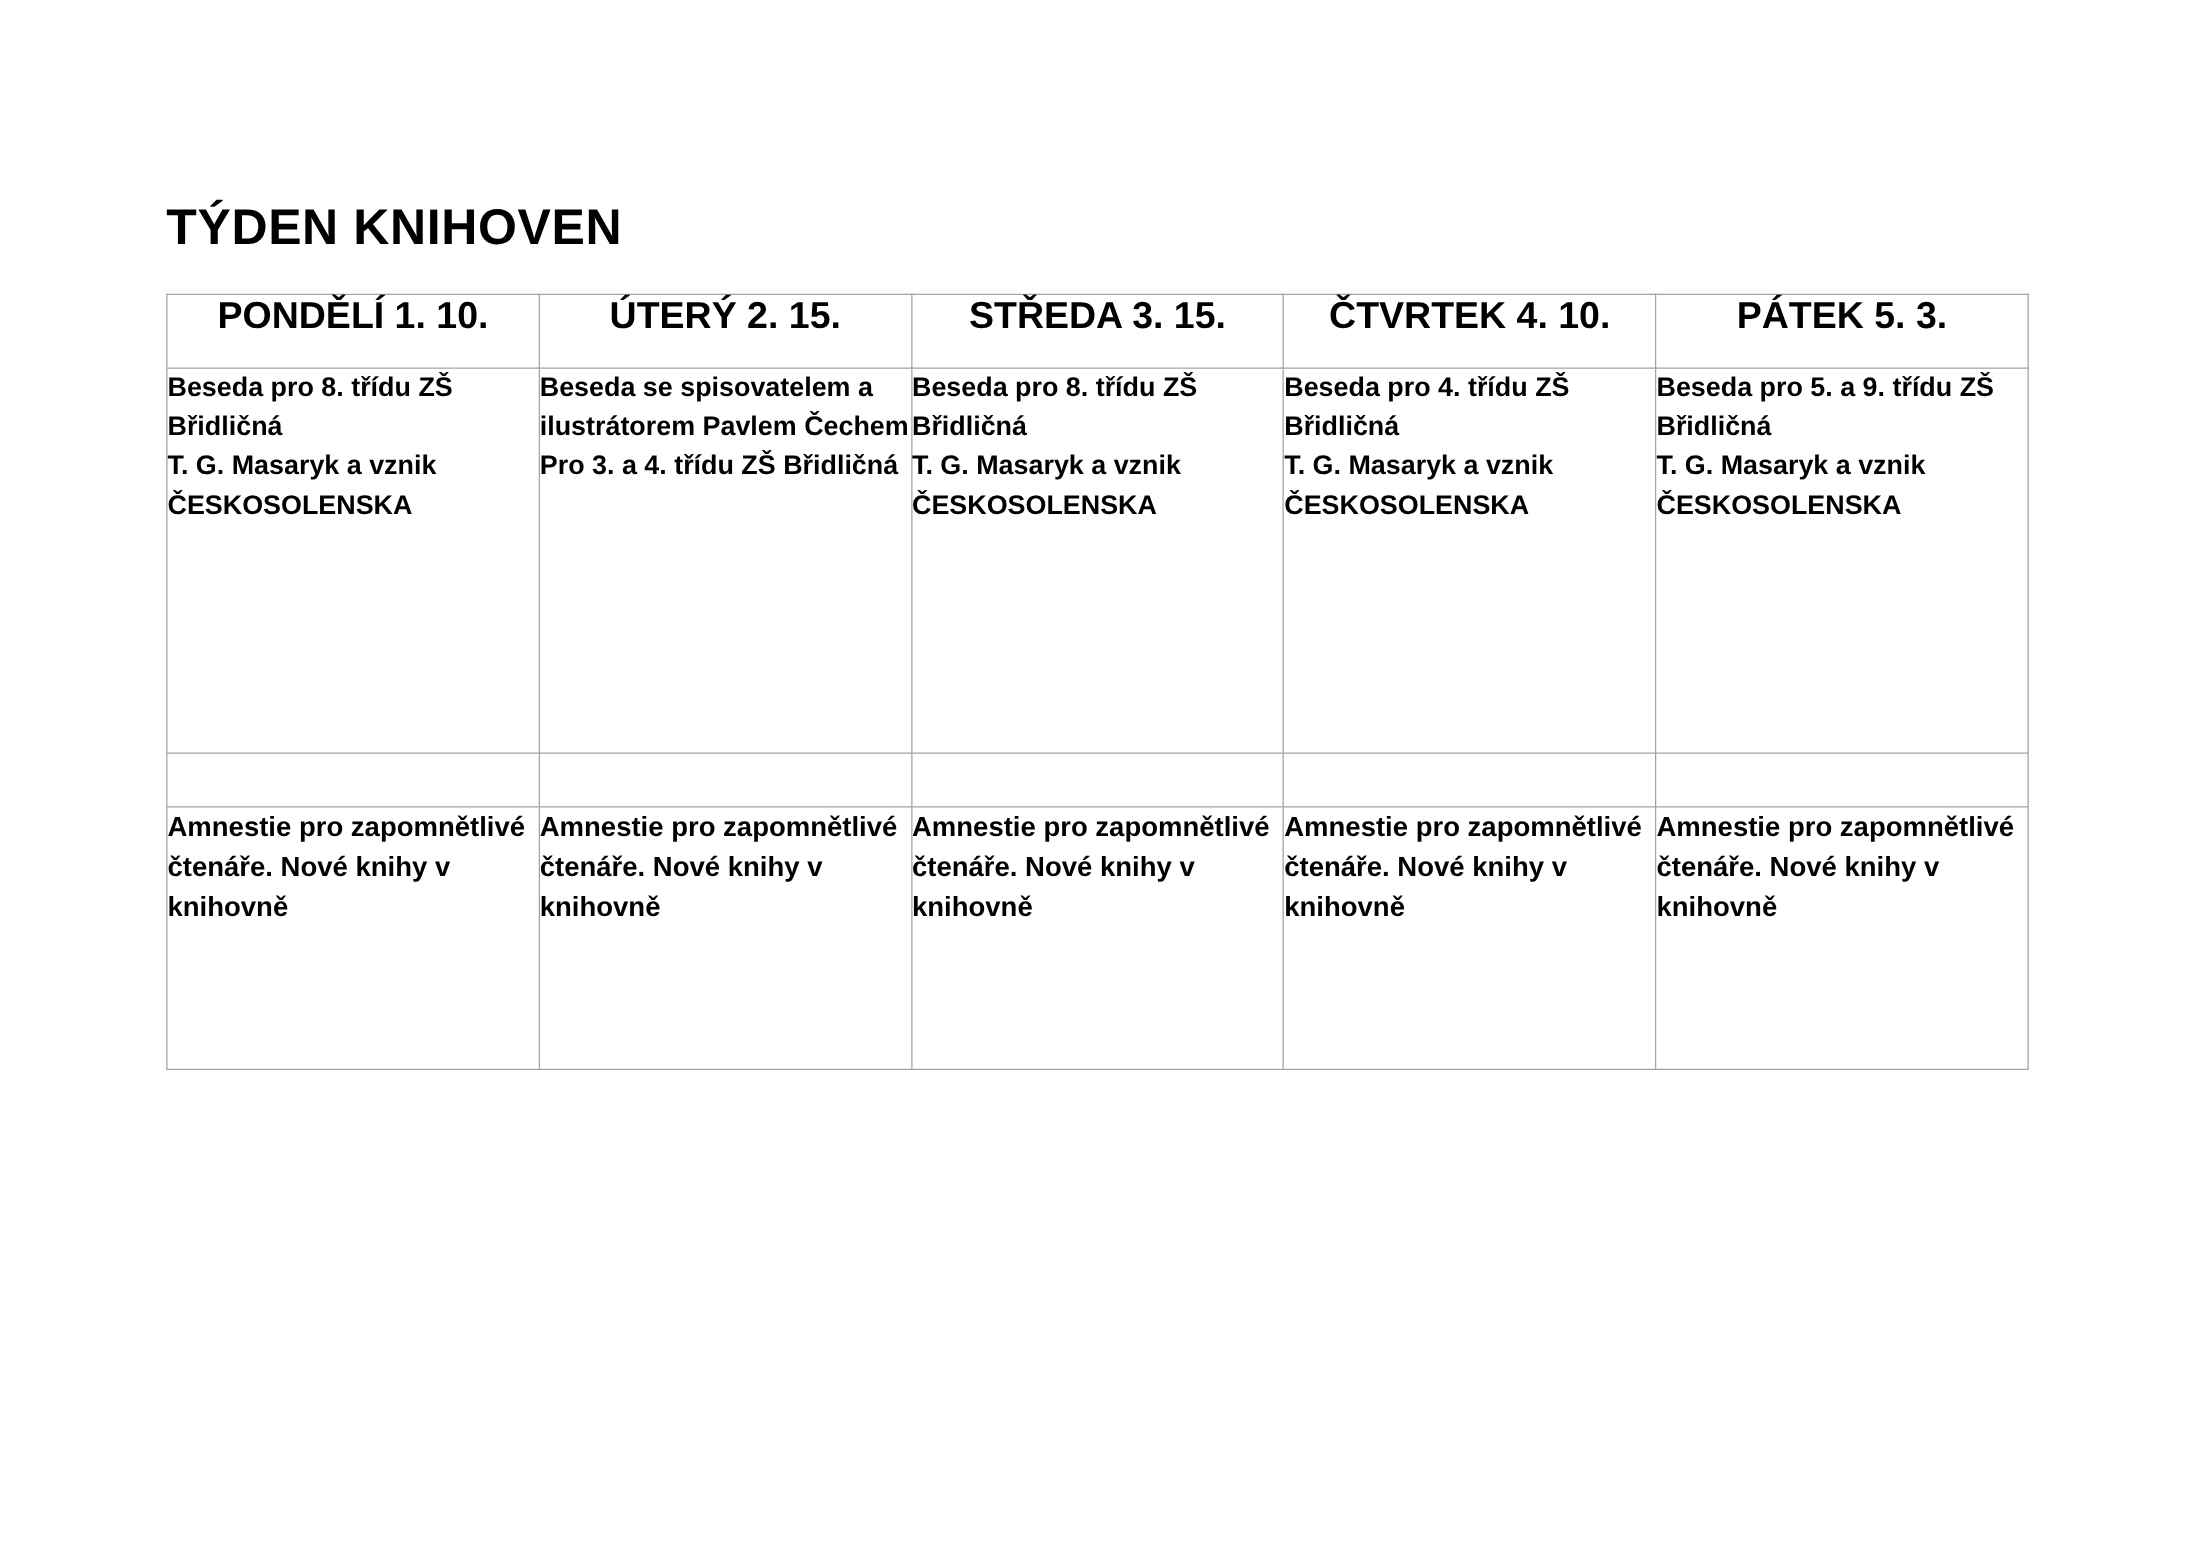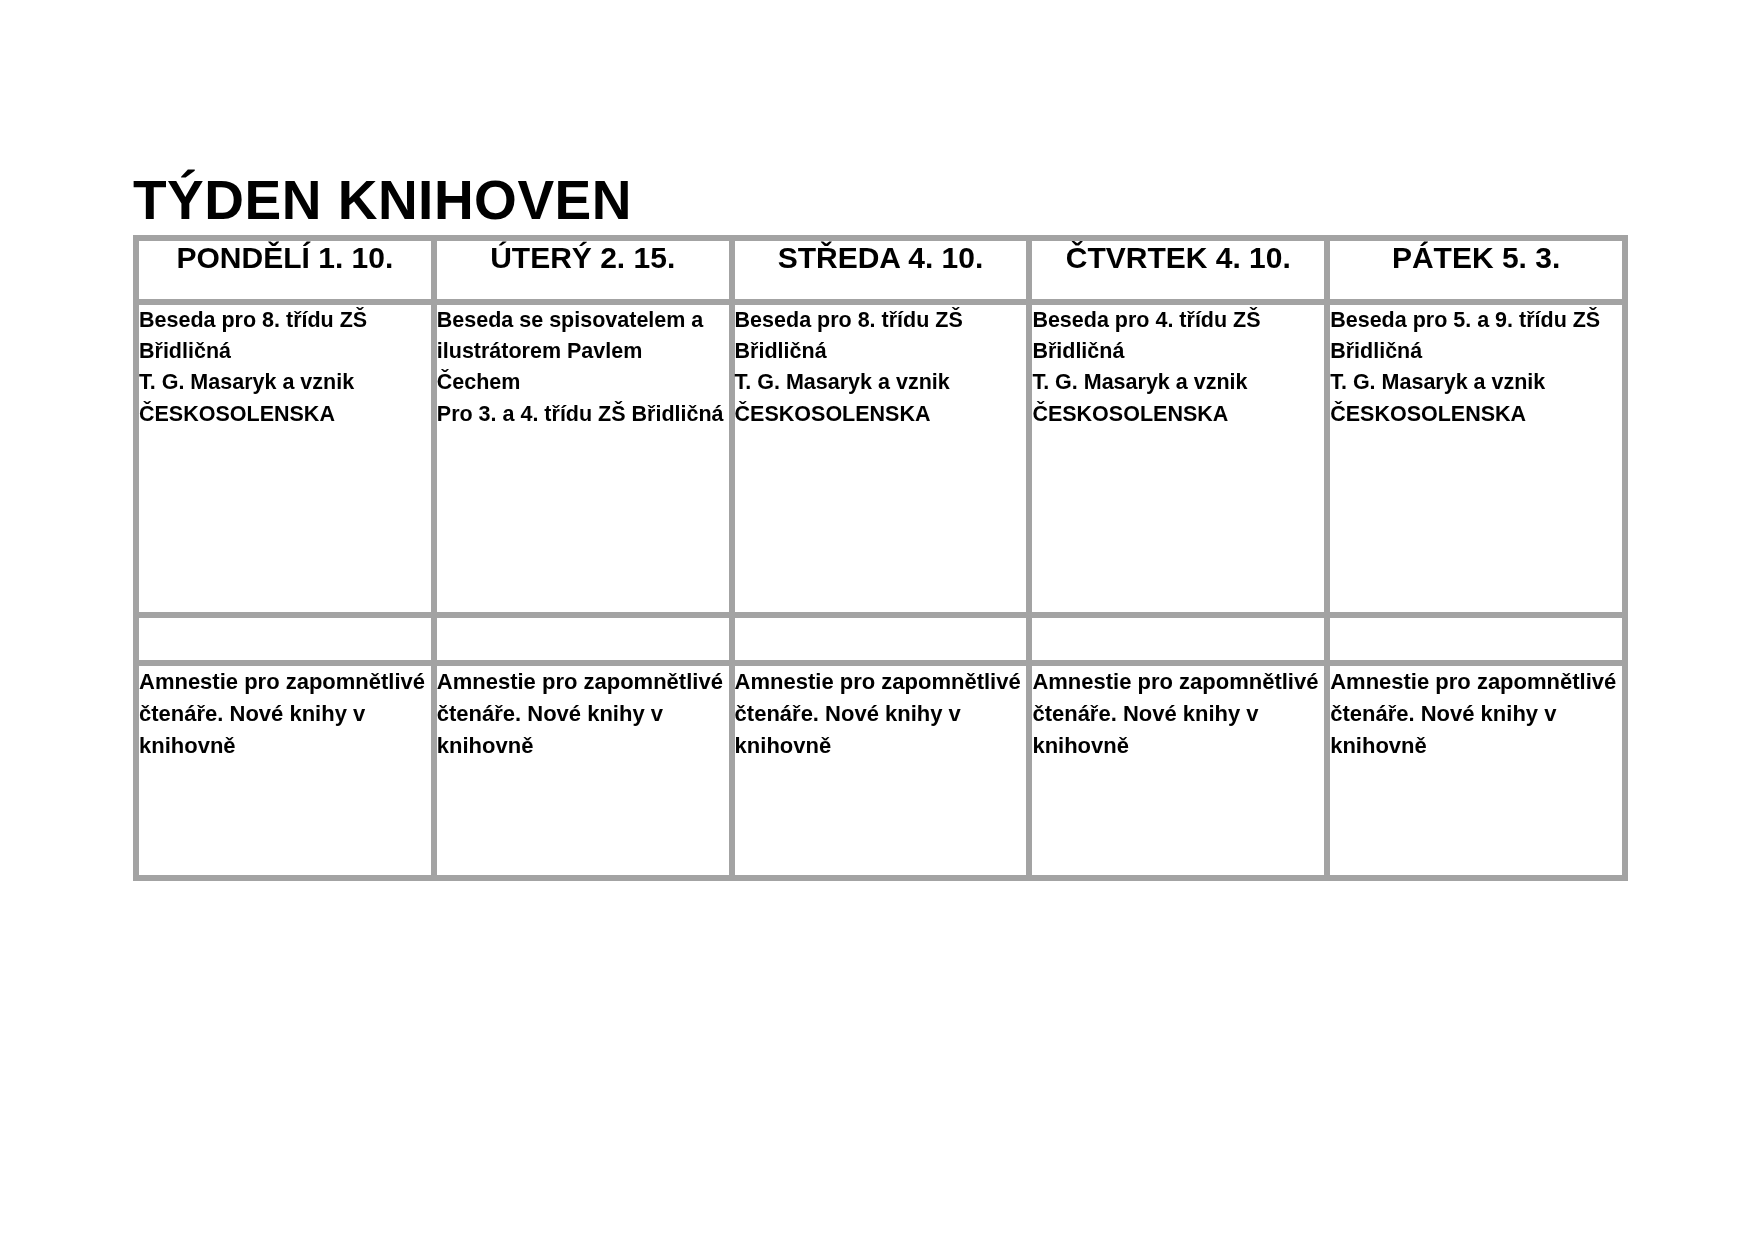--- a/index.html
+++ b/index.html
@@ -20,40 +20,40 @@
     top: 0;
     left: 0;
     width: 1754px;
     height: 1240px;
     background: #ffffff;
   }
   .doc-title {
     position: absolute;
     left: 133px;
     top: 132px;
-    font-size: 55px;
+    font-size: 40px;
     font-weight: bold;
     letter-spacing: 0.5px;
     line-height: 1.15;
     white-space: nowrap;
   }
   .schedule-table {
     position: absolute;
     left: 133px;
     top: 235px;
     width: 1489px;
     border-collapse: collapse;
     table-layout: fixed;
   }
   .schedule-table col.day-col {
     width: 297.8px;
   }
   .schedule-table td,
   .schedule-table th {
-    border: 6px solid #a3a3a3;
+    border: 1px solid #a3a3a3;
     vertical-align: top;
     padding: 0;
     background: #ffffff;
   }
   .header-cell {
     height: 58px;
     text-align: center;
     vertical-align: middle;
     font-size: 30px;
     font-weight: bold;
@@ -95,21 +95,21 @@
       <col class="day-col">
       <col class="day-col">
       <col class="day-col">
       <col class="day-col">
       <col class="day-col">
     </colgroup>
     <thead>
       <tr>
         <th class="header-cell">PONDĚLÍ 1. 10.</th>
         <th class="header-cell">ÚTERÝ 2. 15.</th>
-        <th class="header-cell">STŘEDA 4. 10.</th>
+        <th class="header-cell">STŘEDA 3. 15.</th>
         <th class="header-cell">ČTVRTEK 4. 10.</th>
         <th class="header-cell">PÁTEK 5. 3.</th>
       </tr>
     </thead>
     <tbody>
       <tr>
         <td class="event-cell">
           <span class="cell-text">Beseda pro 8. třídu ZŠ Břidličná
 T. G. Masaryk a vznik ČESKOSOLENSKA</span>
         </td>

